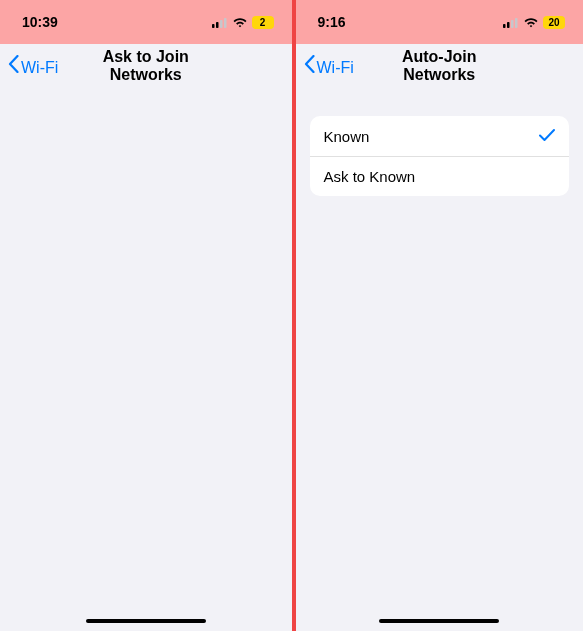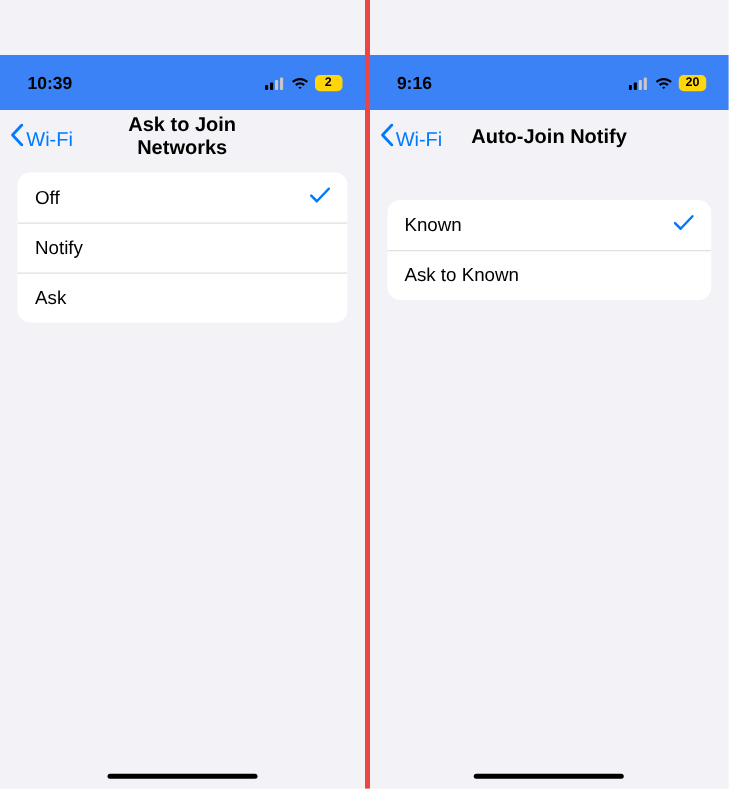--- a/index.html
+++ b/index.html
@@ -21,22 +21,21 @@
     }
     .screen + .screen {
       border-left: 4px solid #ef4444;
     }
     .status-bar {
       height: 44px;
       display: flex;
       align-items: center;
       justify-content: space-between;
       padding: 0 18px 0 22px;
-      background: #3b82f6;
-      margin-top: 44px;
+      background: #fca5a5;
     }
     .status-time {
       font-size: 14px;
       font-weight: 600;
       color: #000;
     }
     .status-right {
       display: flex;
       align-items: center;
       gap: 4px;
@@ -151,36 +150,20 @@
       <span>
         <svg width="11" height="18" viewBox="0 0 11 18">
             <path d="M9.5 1L2 9l7.5 8" stroke="#007aff" stroke-width="2.2" fill="none" stroke-linecap="round" stroke-linejoin="round"></path>
           </svg>
       </span>
       <span>Wi-Fi</span>
     </div>
     <div class="nav-title">Ask to Join Networks</div>
   </div>
   <div class="content">
-    <div class="list-group">
-      <div class="list-item">
-        <span>Off</span>
-        <span class="checkmark">
-          <svg width="16" height="14" viewBox="0 0 16 14">
-              <path d="M1 7.5L5.5 12L15 2" stroke="#007aff" stroke-width="2" fill="none" stroke-linecap="round" stroke-linejoin="round"></path>
-            </svg>
-        </span>
-      </div>
-      <div class="list-item">
-        <span>Notify</span>
-      </div>
-      <div class="list-item">
-        <span>Ask</span>
-      </div>
-    </div>
   </div>
   <div class="home-indicator"></div>
 </div>
 
 <div class="screen screen02">
   <div class="status-bar">
     <div class="status-time">9:16</div>
     <div class="status-right">
       <span class="cellular-icon">
         <svg width="16" height="11" viewBox="0 0 16 11">
@@ -200,21 +183,21 @@
   </div>
   <div class="nav-bar">
     <div class="back-button">
       <span>
         <svg width="11" height="18" viewBox="0 0 11 18">
             <path d="M9.5 1L2 9l7.5 8" stroke="#007aff" stroke-width="2.2" fill="none" stroke-linecap="round" stroke-linejoin="round"></path>
           </svg>
       </span>
       <span>Wi-Fi</span>
     </div>
-    <div class="nav-title">Auto-Join Notify</div>
+    <div class="nav-title">Auto-Join Networks</div>
   </div>
   <div class="content">
     <div class="list-group">
       <div class="list-item">
         <span>Known</span>
         <span class="checkmark">
           <svg width="16" height="14" viewBox="0 0 16 14">
               <path d="M1 7.5L5.5 12L15 2" stroke="#007aff" stroke-width="2" fill="none" stroke-linecap="round" stroke-linejoin="round"></path>
             </svg>
         </span>

